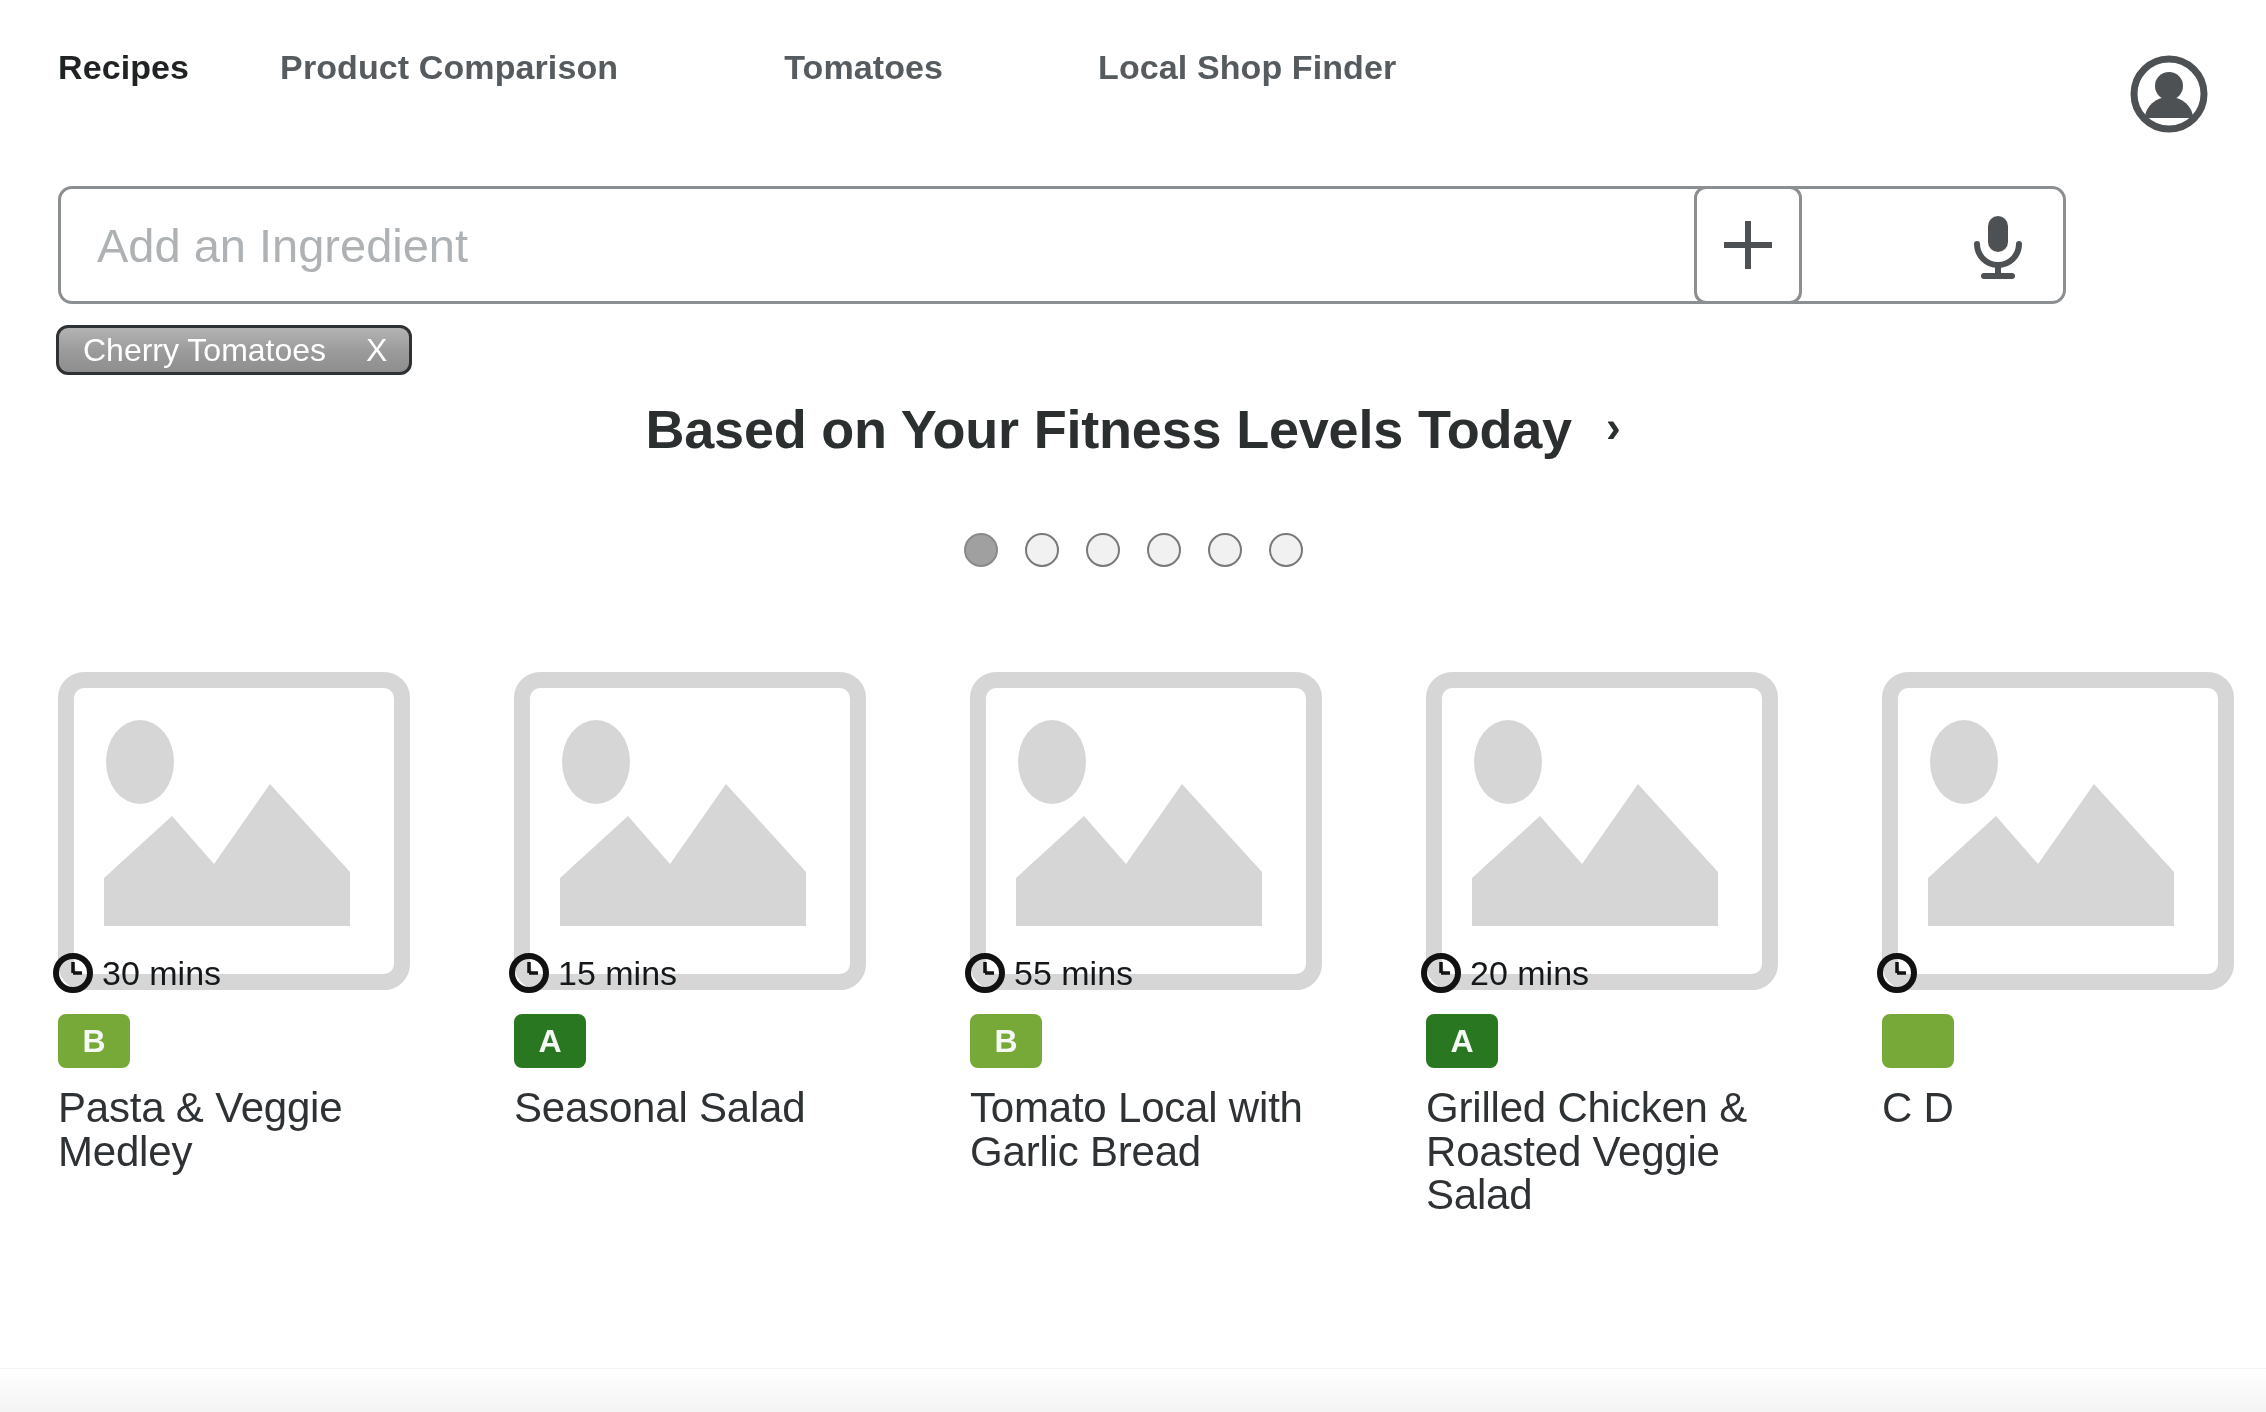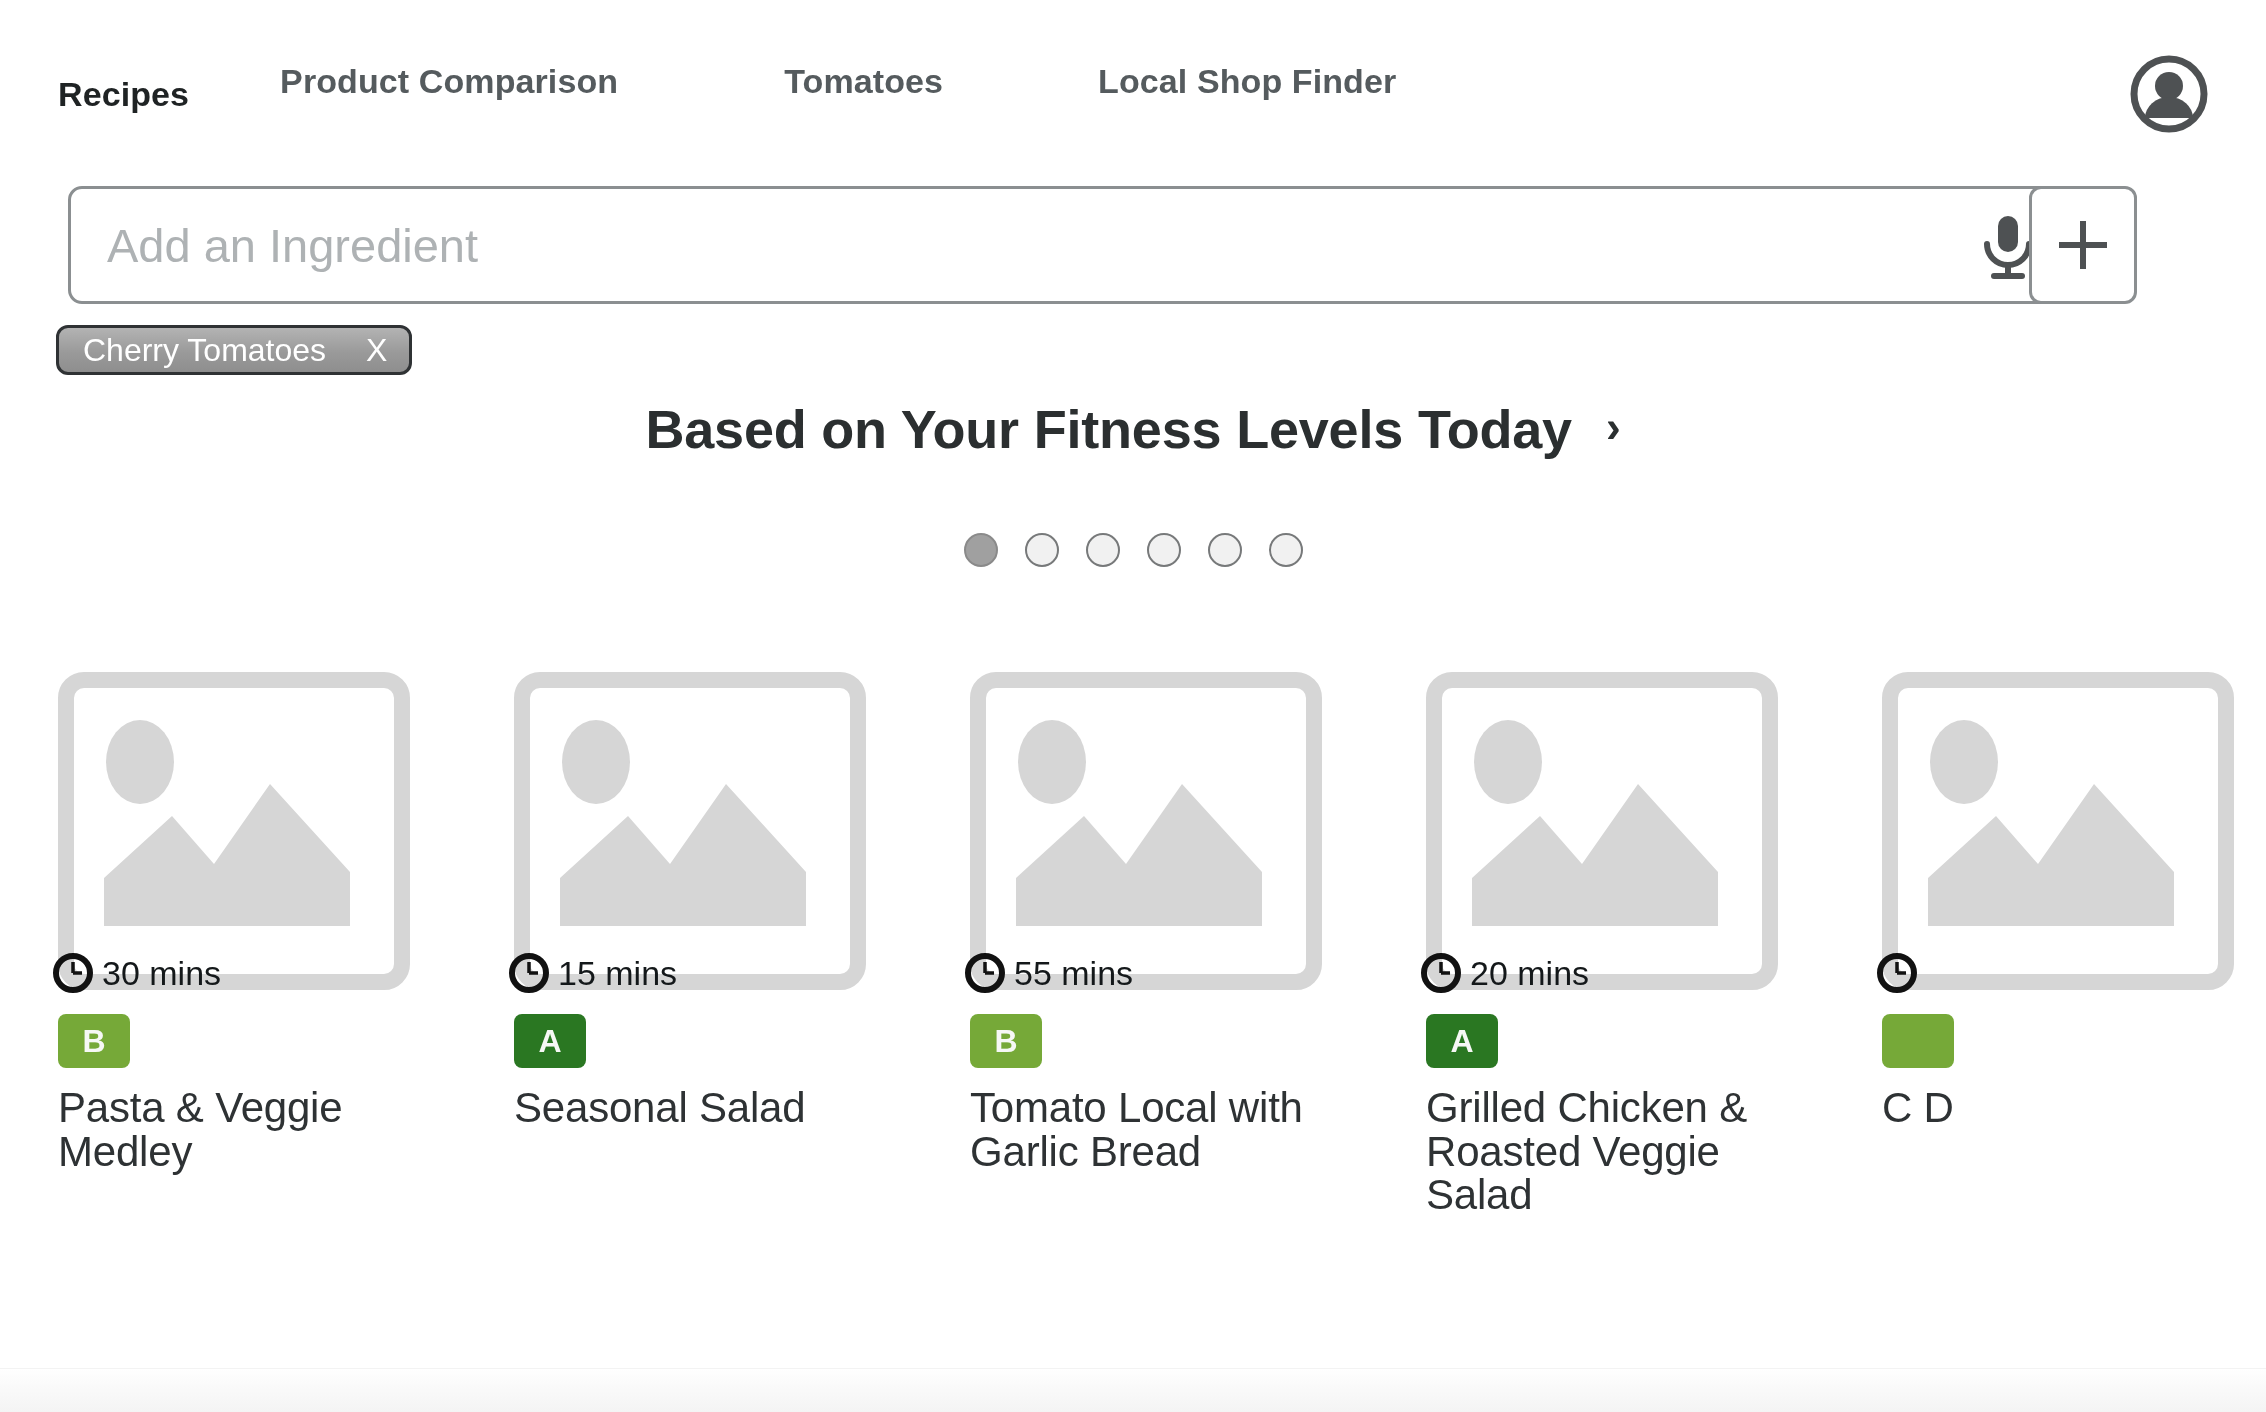--- a/index.html
+++ b/index.html
@@ -39,42 +39,41 @@
     font-size: 34px;
     color: #555b5e;
     letter-spacing: 0.1px;
     white-space: nowrap;
     cursor: pointer;
     font-weight: bold;
   }
   .nav-item.active {
     color: #1f2324;
     font-weight: 600;
-    margin-top: 27px;
   }
 
   .nav-gap-1 { width: 91px; }
   .nav-gap-2 { width: 166px; }
   .nav-gap-3 { width: 155px; }
 
   .avatar {
     position: absolute;
     right: 58px;
     top: 55px;
     width: 78px;
     height: 78px;
     cursor: pointer;
   }
 
   
   .search-row {
     position: absolute;
-    left: 68px;
+    left: 58px;
     top: 186px;
-    width: 2069px;
+    width: 1744px;
     height: 118px;
   }
 
   .search-box {
     position: absolute;
     left: 0; top: 0;
     width: 2008px;
     height: 118px;
     border: 3px solid #8b8f91;
     border-radius: 14px;

